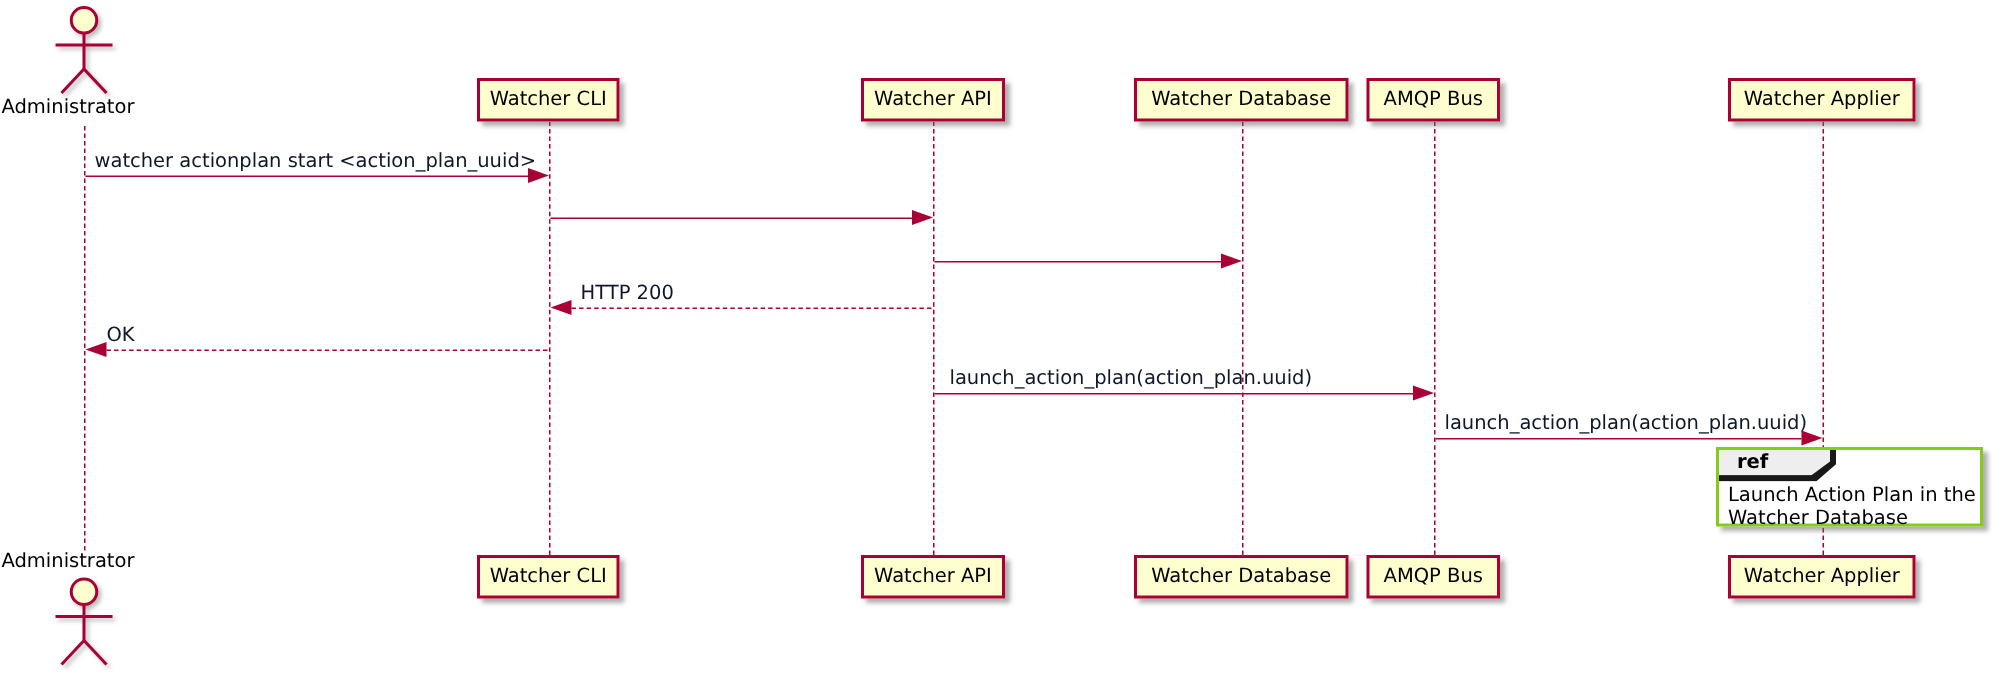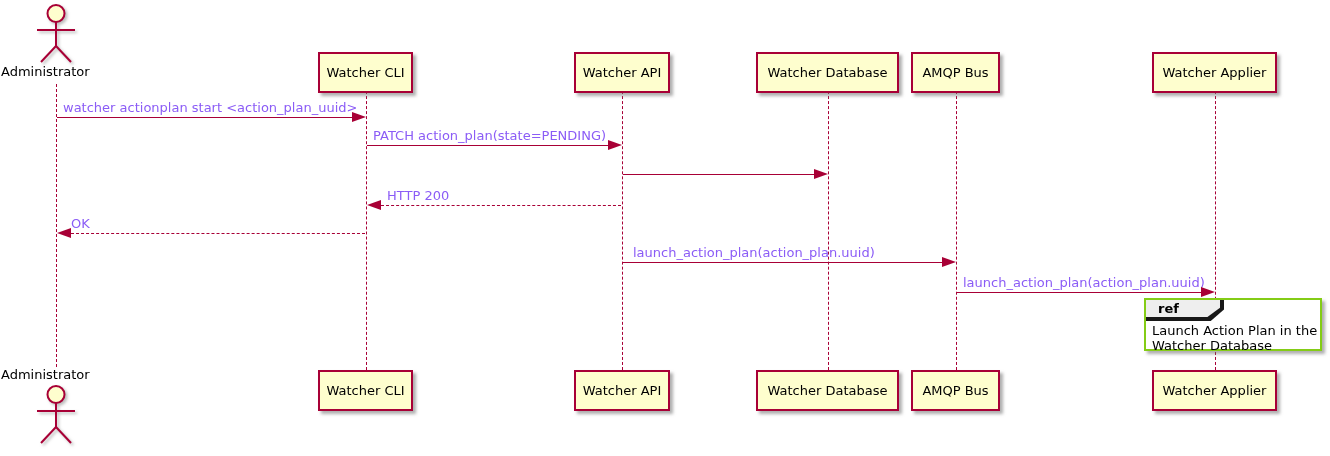--- a/index.html
+++ b/index.html
@@ -2,27 +2,27 @@
 <html><head>
 <meta charset="utf-8">
 <style>
   html,body { margin:0; padding:0; background:#ffffff; }
   #diagram {
     position:relative; width:1330px; height:456px; background:#ffffff;
     font-family:"DejaVu Sans", sans-serif; font-size:13px; color:#000;
     overflow:hidden;
   }
   .pbox {
-    position:absolute; height:41px; box-sizing:border-box;
+    position:absolute; height:29px; box-sizing:border-box;
     background:#FEFECE; border:2px solid #A80036;
     display:flex; align-items:center; justify-content:center;
     white-space:nowrap; box-shadow:3px 3px 3px rgba(110,110,110,0.55);
   }
   .lifeline { position:absolute; width:0; border-left:1px dashed #A80036; }
-  .msg-label { position:absolute; white-space:nowrap; height:15px; line-height:15px; color:#8b5cf6; }
+  .msg-label { position:absolute; white-space:nowrap; height:15px; line-height:15px; color:#0f172a; }
   .msg-line { position:absolute; height:0; border-top:1px solid #A80036; }
   .msg-line.dashed { border-top-style:dashed; }
   .arrow-r { position:absolute; width:0; height:0;
     border-top:5px solid transparent; border-bottom:5px solid transparent;
     border-left:14px solid #A80036; }
   .arrow-l { position:absolute; width:0; height:0;
     border-top:5px solid transparent; border-bottom:5px solid transparent;
     border-right:14px solid #A80036; }
   .actor-label { position:absolute; width:110px; white-space:nowrap; }
   .actor-fig { position:absolute; filter:drop-shadow(2.5px 2.5px 1.5px rgba(120,120,120,0.5)); }
@@ -66,21 +66,20 @@
   <div class="pbox" style="left:318px;  top:52px; width:95px;">Watcher CLI</div>
   <div class="pbox" style="left:574px;  top:52px; width:96px;">Watcher API</div>
   <div class="pbox" style="left:756px;  top:52px; width:143px;">Watcher Database</div>
   <div class="pbox" style="left:911px;  top:52px; width:89px;">AMQP Bus</div>
   <div class="pbox" style="left:1152px; top:52px; width:125px;">Watcher Applier</div>
 
   <div class="msg-label" style="left:63px; top:100px;">watcher actionplan start &lt;action_plan_uuid&gt;</div>
   <div class="msg-line" style="left:57px; top:117px; width:295px;"></div>
   <div class="arrow-r" style="left:352px; top:112px;"></div>
 
-  <div class="msg-label" style="left:373px; top:128px;">PATCH action_plan(state=PENDING)</div>
   <div class="msg-line" style="left:367px; top:145px; width:241px;"></div>
   <div class="arrow-r" style="left:608px; top:140px;"></div>
 
   <div class="msg-line" style="left:623px; top:174px; width:191px;"></div>
   <div class="arrow-r" style="left:814px; top:169px;"></div>
 
   <div class="msg-label" style="left:387px; top:188px;">HTTP 200</div>
   <div class="msg-line dashed" style="left:381px; top:205px; width:240px;"></div>
   <div class="arrow-l" style="left:367px; top:200px;"></div>
 

